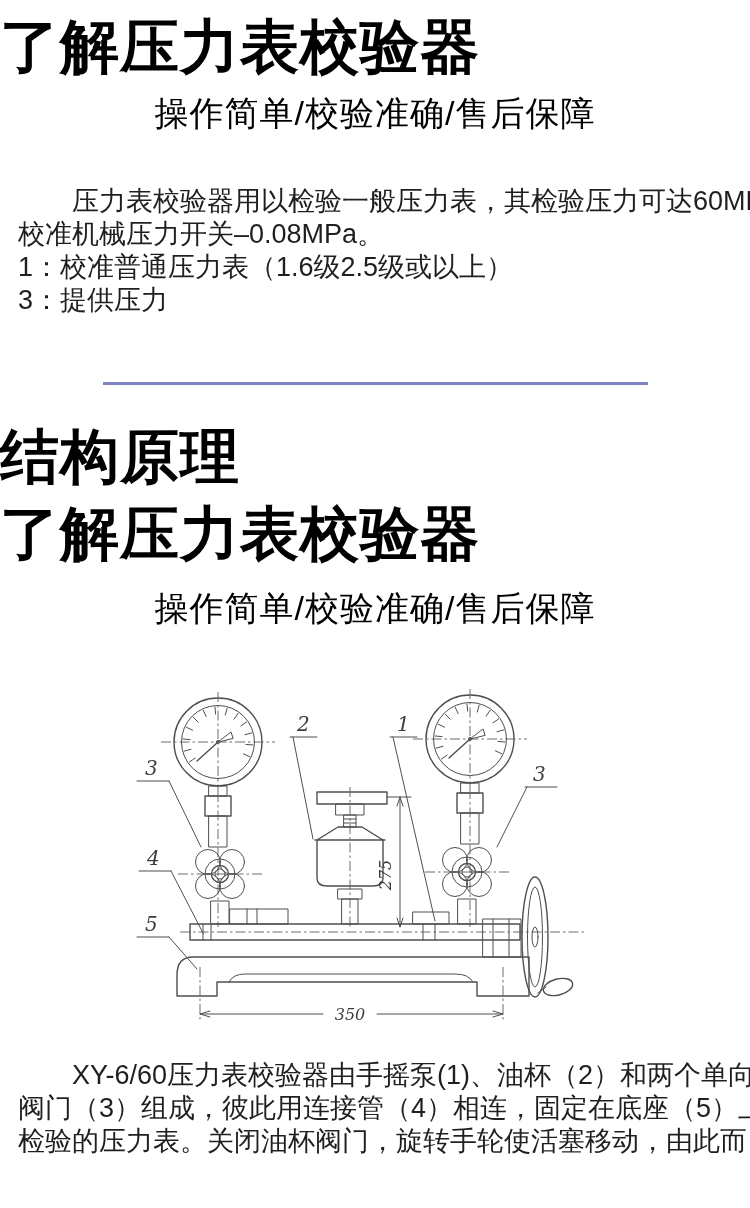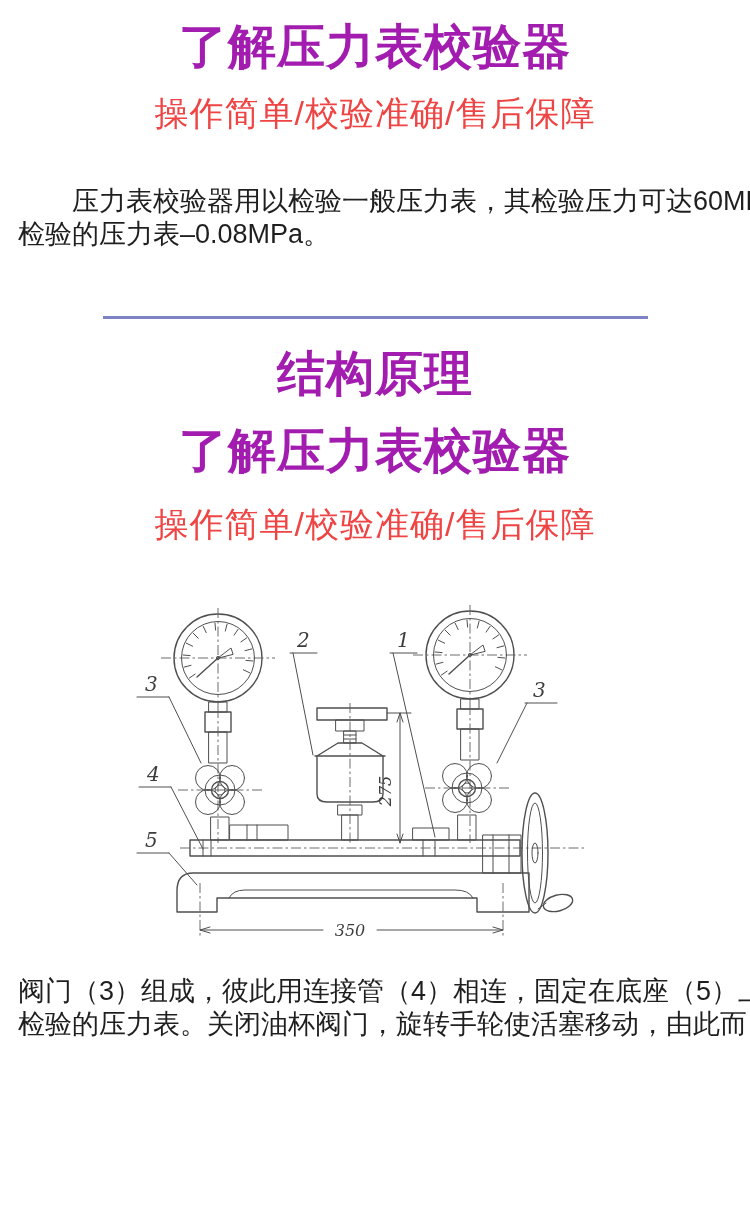--- a/index.html
+++ b/index.html
@@ -6,42 +6,42 @@
   body {
     width:750px; height:1208px;
     background:#ffffff;
     overflow:hidden;
     font-family:"Liberation Sans","DejaVu Sans",sans-serif;
     color:#1f1f1f;
   }
   .page { width:750px; height:1208px; position:relative; }
   .title {
     margin:14px 0 0;
-    color:#a21caf;
-    font-size:48px; font-weight:700;
-    line-height:66px; text-align:center;
+    color:#000000;
+    font-size:59px; font-weight:700;
+    line-height:66px; text-align:left;
     letter-spacing:1px;
   }
   .subtitle {
     margin:14px 0 0;
-    color:#ef4444;
+    color:#000000;
     font-size:34px; font-weight:400;
     line-height:38px; text-align:center;
     letter-spacing:1px;
   }
   .para { font-size:27px; line-height:33px; padding-left:18px; color:#1f1f1f; }
   .para .line { white-space:nowrap; }
   .para .indent { text-indent:54px; }
   .intro { margin-top:53px; }
   .divider {
     width:545px; height:3px;
     background:#7d83c5;
     margin:65px auto 0;
   }
-  .title2 { margin-top:16px; line-height:77px; }
+  .title2 { margin-top:34px; line-height:77px; }
   .title2 .tl { display:block; }
   .subtitle2 { margin-top:16px; }
   .diagram-wrap { margin-top:42px; height:370px; text-align:center; }
   .diagram-wrap svg { display:block; margin:0 auto; }
   .desc { margin-top:20px; }
 
   
   .st { stroke:#4f4f4f; stroke-width:1.4; fill:none; stroke-linecap:round; stroke-linejoin:round; }
   .thin { stroke-width:1; }
   .cl { stroke:#5c5c5c; stroke-width:0.9; fill:none; stroke-dasharray:10 3 2.5 3; }
@@ -54,21 +54,23 @@
 </head>
 <body>
 
 <div class="page">
 
   <h1 class="title">了解压力表校验器</h1>
   <div class="subtitle">操作简单/校验准确/售后保障</div>
 
   <div class="para intro">
     <div class="line indent">压力表校验器用以检验一般压力表，其检验压力可达60MPa,</div>
-    <div class="line">检验的压力表–0.08MPa。</div>
+    <div class="line">校准机械压力开关–0.08MPa。</div>
+    <div class="line">1：校准普通压力表（1.6级2.5级或以上）</div>
+    <div class="line">3：提供压力</div>
   </div>
 
   <div class="divider"></div>
 
   <h2 class="title title2">
     <span class="tl">结构原理</span>
     <span class="tl">了解压力表校验器</span>
   </h2>
   <div class="subtitle subtitle2">操作简单/校验准确/售后保障</div>
 
@@ -189,17 +191,18 @@
         <text class="num dim" text-anchor="middle" transform="translate(266,206) rotate(-90)">275</text>
       </g>
       <g>
         <path class="st thin" d="M75,345 H198 M252,345 H378 M85,342 L75,345 L85,348 M368,342 L378,345 L368,348"></path>
         <text x="225" y="351" class="num dim" text-anchor="middle">350</text>
       </g>
     </svg>
   </div>
 
   <div class="para desc">
+    <div class="line indent">XY-6/60压力表校验器由手摇泵(1)、油杯（2）和两个单向</div>
     <div class="line">阀门（3）组成，彼此用连接管（4）相连，固定在底座（5）上，</div>
     <div class="line">检验的压力表。关闭油杯阀门，旋转手轮使活塞移动，由此而</div>
   </div>
 
 </div>
 
 </body></html>

